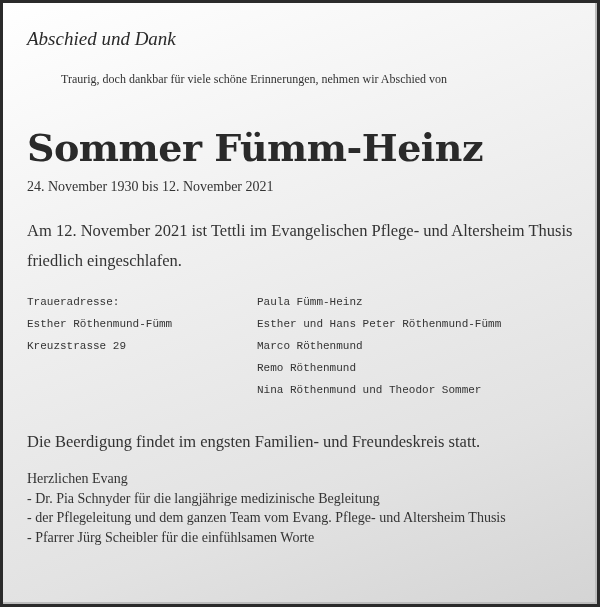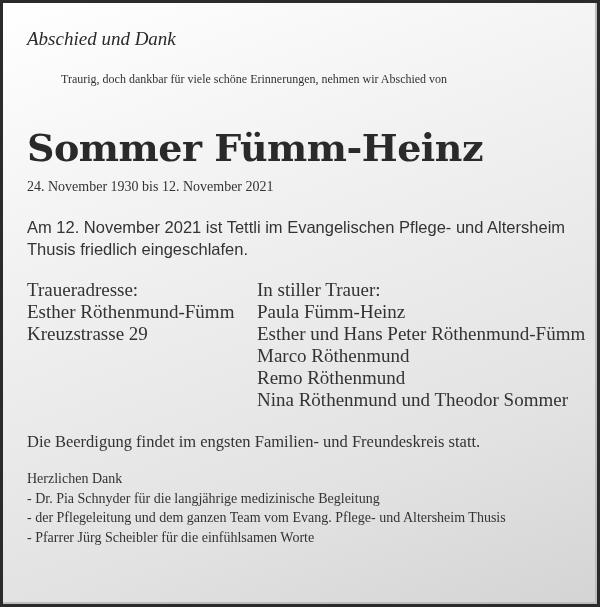--- a/index.html
+++ b/index.html
@@ -44,27 +44,27 @@
       white-space: nowrap;
     }
     .dates {
       position: absolute; top: 176px; left: 0;
       font-family: "Liberation Serif", serif;
       font-size: 14px; color: #333;
       white-space: nowrap;
     }
     .notice {
       position: absolute; top: 213px; left: 0; width: 560px;
-      font-family: Liberation Sans, sans-serif;
-      font-size: 16.5px; line-height: 22px; color: #333;
+      font-family: Liberation Serif, serif;
+      font-size: 16.5px; line-height: 30px; color: #333;
     }
     .col {
-      position: absolute; top: 276px;
-      font-family: Liberation Serif, serif;
-      font-size: 19px; line-height: 22px; color: #333;
+      position: absolute; top: 288px;
+      font-family: Liberation Mono, monospace;
+      font-size: 11px; line-height: 22px; color: #333;
       white-space: nowrap;
     }
     .col-left { left: 0; }
     .col-right { left: 230px; }
     .burial {
       position: absolute; top: 429px; left: 0;
       font-family: "Liberation Serif", serif;
       font-size: 16.5px; color: #333; white-space: nowrap;
     }
     .thanks {
@@ -86,30 +86,29 @@
     <div class="dates">24. November 1930 bis 12. November 2021</div>
     <div class="notice">Am 12. November 2021 ist Tettli im Evangelischen Pflege- und Altersheim Thusis friedlich eingeschlafen.</div>
 
     <div class="col col-left">
       <span class="line">Traueradresse:</span>
       <span class="line">Esther Röthenmund-Fümm</span>
       <span class="line">Kreuzstrasse 29</span>
     </div>
 
     <div class="col col-right">
-      <span class="line">In stiller Trauer:</span>
       <span class="line">Paula Fümm-Heinz</span>
       <span class="line">Esther und Hans Peter Röthenmund-Fümm</span>
       <span class="line">Marco Röthenmund</span>
       <span class="line">Remo Röthenmund</span>
       <span class="line">Nina Röthenmund und Theodor Sommer</span>
     </div>
 
     <div class="burial">Die Beerdigung findet im engsten Familien- und Freundeskreis statt.</div>
 
     <div class="thanks">
-      <span class="line">Herzlichen Dank</span>
+      <span class="line">Herzlichen Evang</span>
       <span class="line">- Dr. Pia Schnyder für die langjährige medizinische Begleitung</span>
       <span class="line">- der Pflegeleitung und dem ganzen Team vom Evang. Pflege- und Altersheim Thusis</span>
       <span class="line">- Pfarrer Jürg Scheibler für die einfühlsamen Worte</span>
     </div>
   </div>
 </div>
 
 </body></html>

